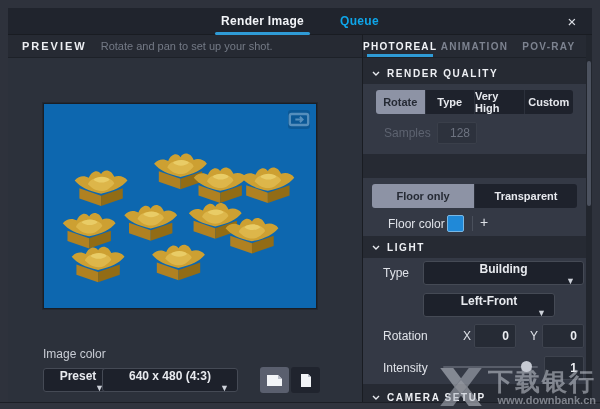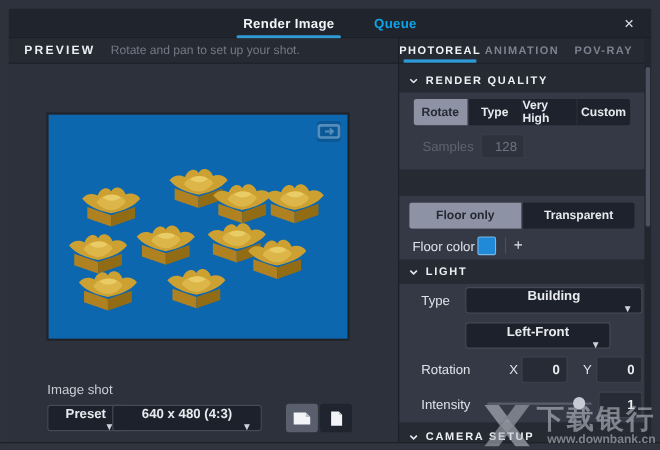--- a/index.html
+++ b/index.html
@@ -91,21 +91,21 @@
   .num-input { background:#262b35; border:1px solid #3e434e; border-radius:2px;
     color:#eceef2; font-size:12px; font-weight:bold; text-align:right; padding:0 6px; }
 
   
   #samples-row { position:absolute; left:0; top:36px; width:223px; height:26px; }
   #samples-label { position:absolute; left:21px; top:6px; }
   #samples-input { position:absolute; left:74px; top:2px; width:40px; height:22px;
     color:#6d7380; font-weight:normal; background:#2d323d; border-color:#3a3f4a; }
 
   
-  #floorcolor-row { position:absolute; left:0; top:36px; width:223px; height:22px; }
+  #floorcolor-row { position:absolute; left:13px; top:36px; width:223px; height:22px; }
   #floorcolor-label { position:absolute; left:12px; top:3px; }
   #floor-swatch { position:absolute; left:71px; top:1px; width:17px; height:17px;
     border:1px solid #79b7e4; border-radius:2px; cursor:pointer; }
   #floor-sep { position:absolute; left:96px; top:2px; width:1px; height:15px; background:#4a505c; }
   #add-color { position:absolute; left:104px; top:0px; font-size:14px; color:#dfe2e8; cursor:pointer; }
 
   
   #type-label { position:absolute; left:20px; top:8px; }
   #type-dd { left:60px; top:3px; width:161px; }
   #dir-dd { left:60px; top:35px; width:132px; }
@@ -175,21 +175,21 @@
           <use href="#ingot" x="107" y="139" width="57" height="40"></use>
         </svg>
       <div id="canvas-expand">
         <svg width="12" height="10" viewBox="0 0 12 10">
           <rect x="1" y="2" width="10" height="6" rx="1" fill="none" stroke="#9fc4e2" stroke-width="1.3"></rect>
           <path d="M4,5 h4 M6.5,3.5 L8,5 L6.5,6.5" stroke="#9fc4e2" stroke-width="1" fill="none"></path>
         </svg>
       </div>
     </div>
 
-    <div id="image-size-label" class="row-label">Image shot</div>
+    <div id="image-size-label" class="row-label">Image color</div>
 
     <div id="preset-dd" class="dd">
       <span>Preset</span>
       <span class="caret">▼</span>
     </div>
     <div id="size-dd" class="dd">
       <span>640 x 480 (4:3)</span>
       <span class="caret">▼</span>
     </div>
 

